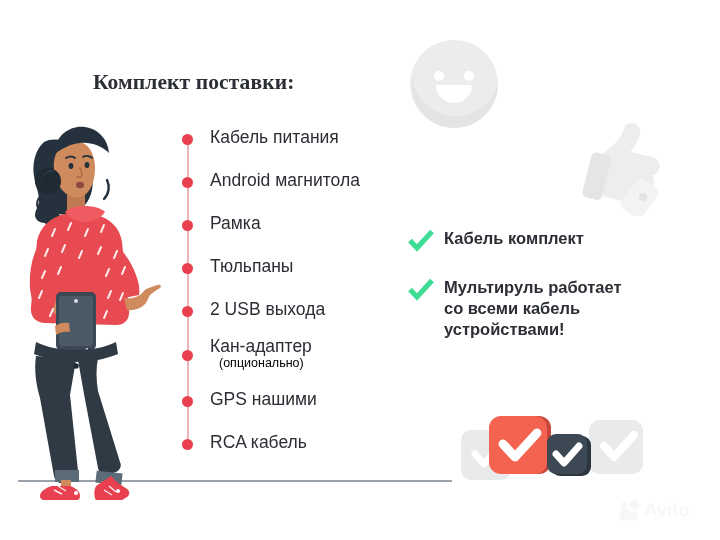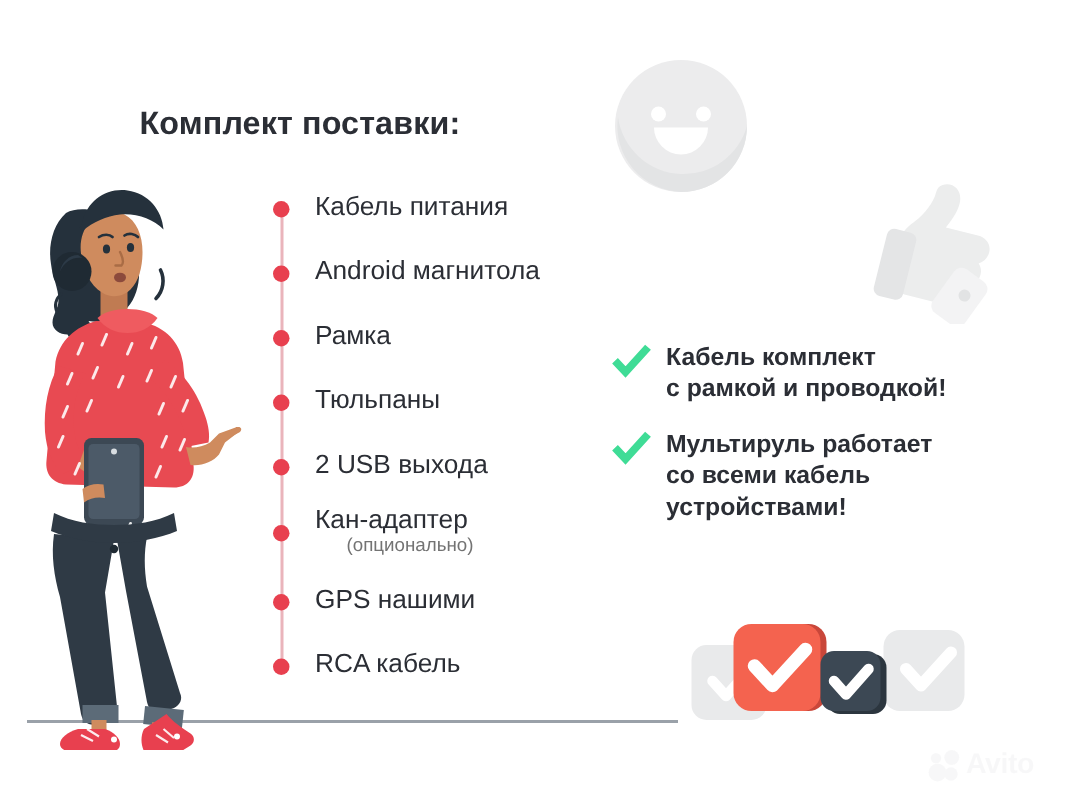--- a/index.html
+++ b/index.html
@@ -52,20 +52,21 @@
   
   #page-title {
     position: absolute;
     left: 93px;
     top: 70px;
     font-size: 21.5px;
     font-weight: bold;
     color: #2b2e35;
     letter-spacing: 0.1px;
     white-space: nowrap;
+    font-family: Liberation Serif, serif;
   }
 
   
   #spec-list {
     position: absolute;
     left: 178px;
     top: 128px;
     width: 230px;
     height: 332px;
   }
@@ -95,24 +96,24 @@
     position: absolute;
     left: 32px;
     top: 0;
     font-size: 17.5px;
     color: #2b2e35;
     white-space: nowrap;
     line-height: 19px;
   }
   .spec-sub {
     position: absolute;
-    left: 53px;
+    left: 41px;
     top: 19px;
     font-size: 12.5px;
-    color: #737373;
+    color: #000000;
     white-space: nowrap;
   }
 
   
   #benefits {
     position: absolute;
     left: 408px;
     top: 228px;
     width: 300px;
   }
@@ -333,25 +334,24 @@
   </div>
 
   <div id="benefits">
 
     <div class="benefit">
       <svg class="benefit-check" viewBox="0 0 26 24" width="26" height="24" aria-hidden="true">
         <path d="M2 11.5l7 7.5L24 2.5" stroke="#3fdc96" stroke-width="5.2" fill="none" stroke-linecap="butt" stroke-linejoin="miter"></path>
       </svg>
       <span class="benefit-text">
         <span class="ln">Кабель комплект</span>
-        <span class="ln">с рамкой и проводкой!</span>
       </span>
     </div>
 
-    <div class="benefit" style="margin-top:16px;">
+    <div class="benefit" style="margin-top:28px;">
       <svg class="benefit-check" viewBox="0 0 26 24" width="26" height="24" aria-hidden="true">
         <path d="M2 11.5l7 7.5L24 2.5" stroke="#3fdc96" stroke-width="5.2" fill="none" stroke-linecap="butt" stroke-linejoin="miter"></path>
       </svg>
       <span class="benefit-text">
         <span class="ln">Мультируль работает</span>
         <span class="ln">со всеми кабель</span>
         <span class="ln">устройствами!</span>
       </span>
     </div>
   </div>

